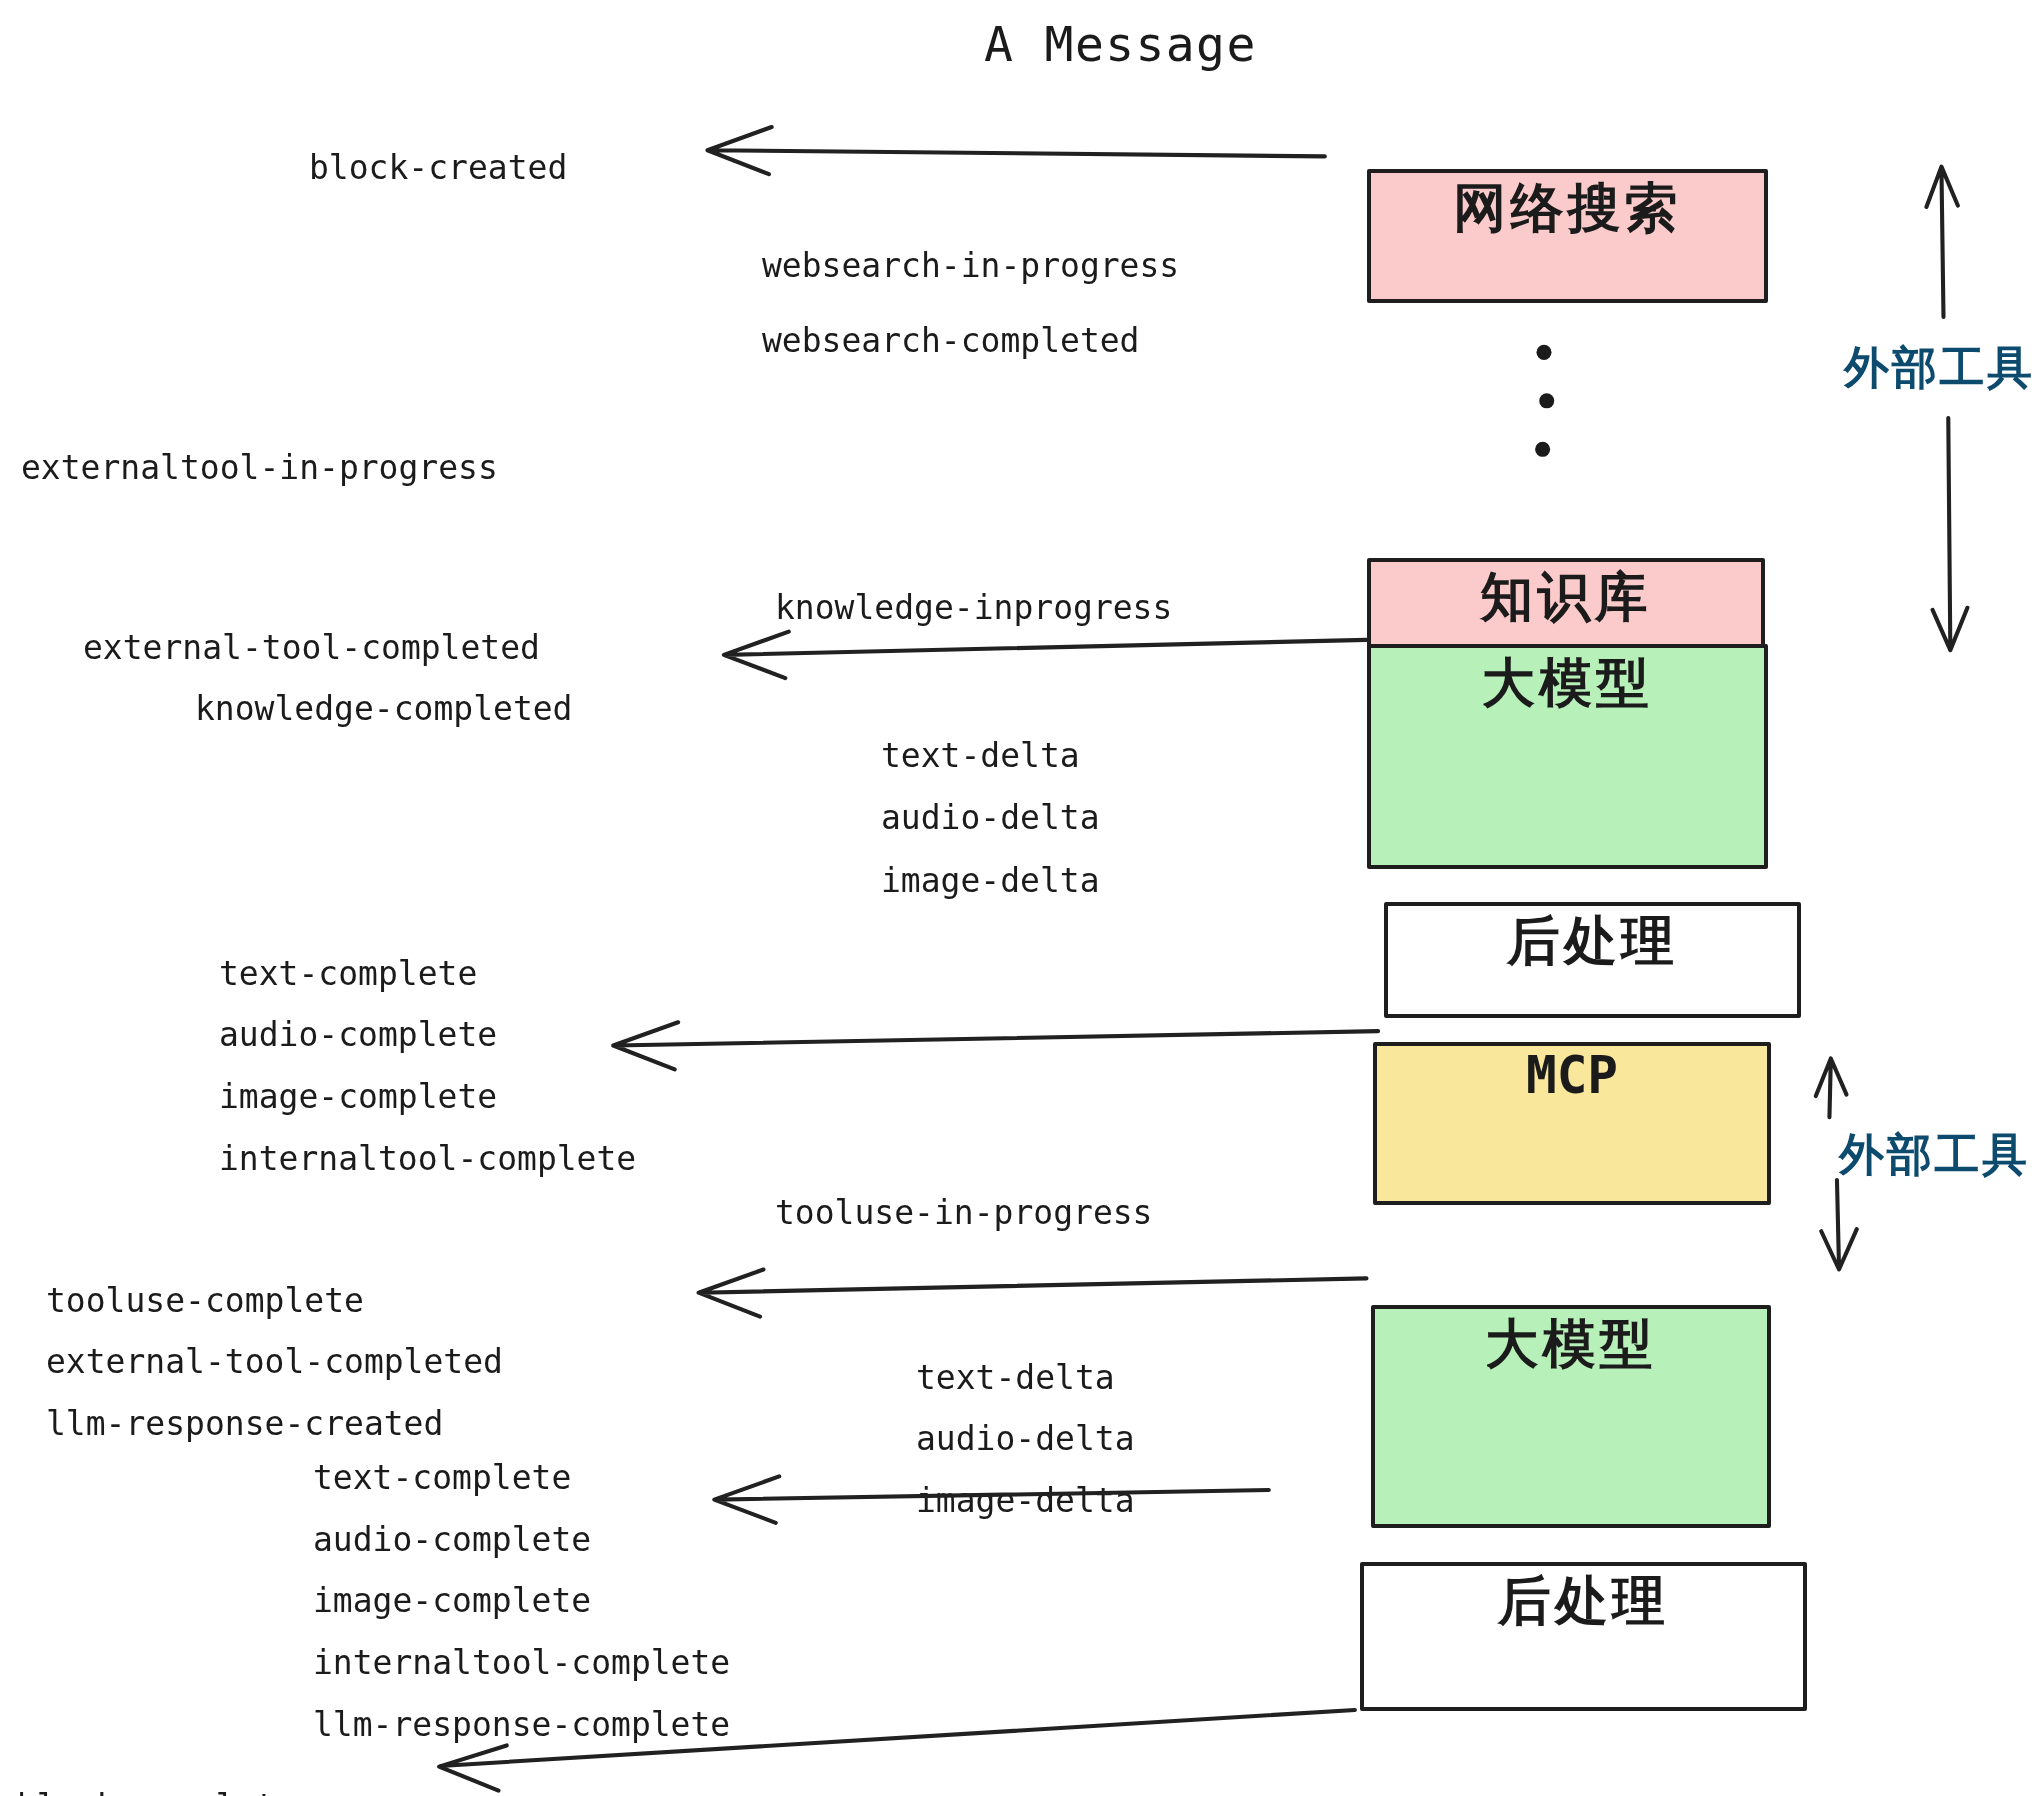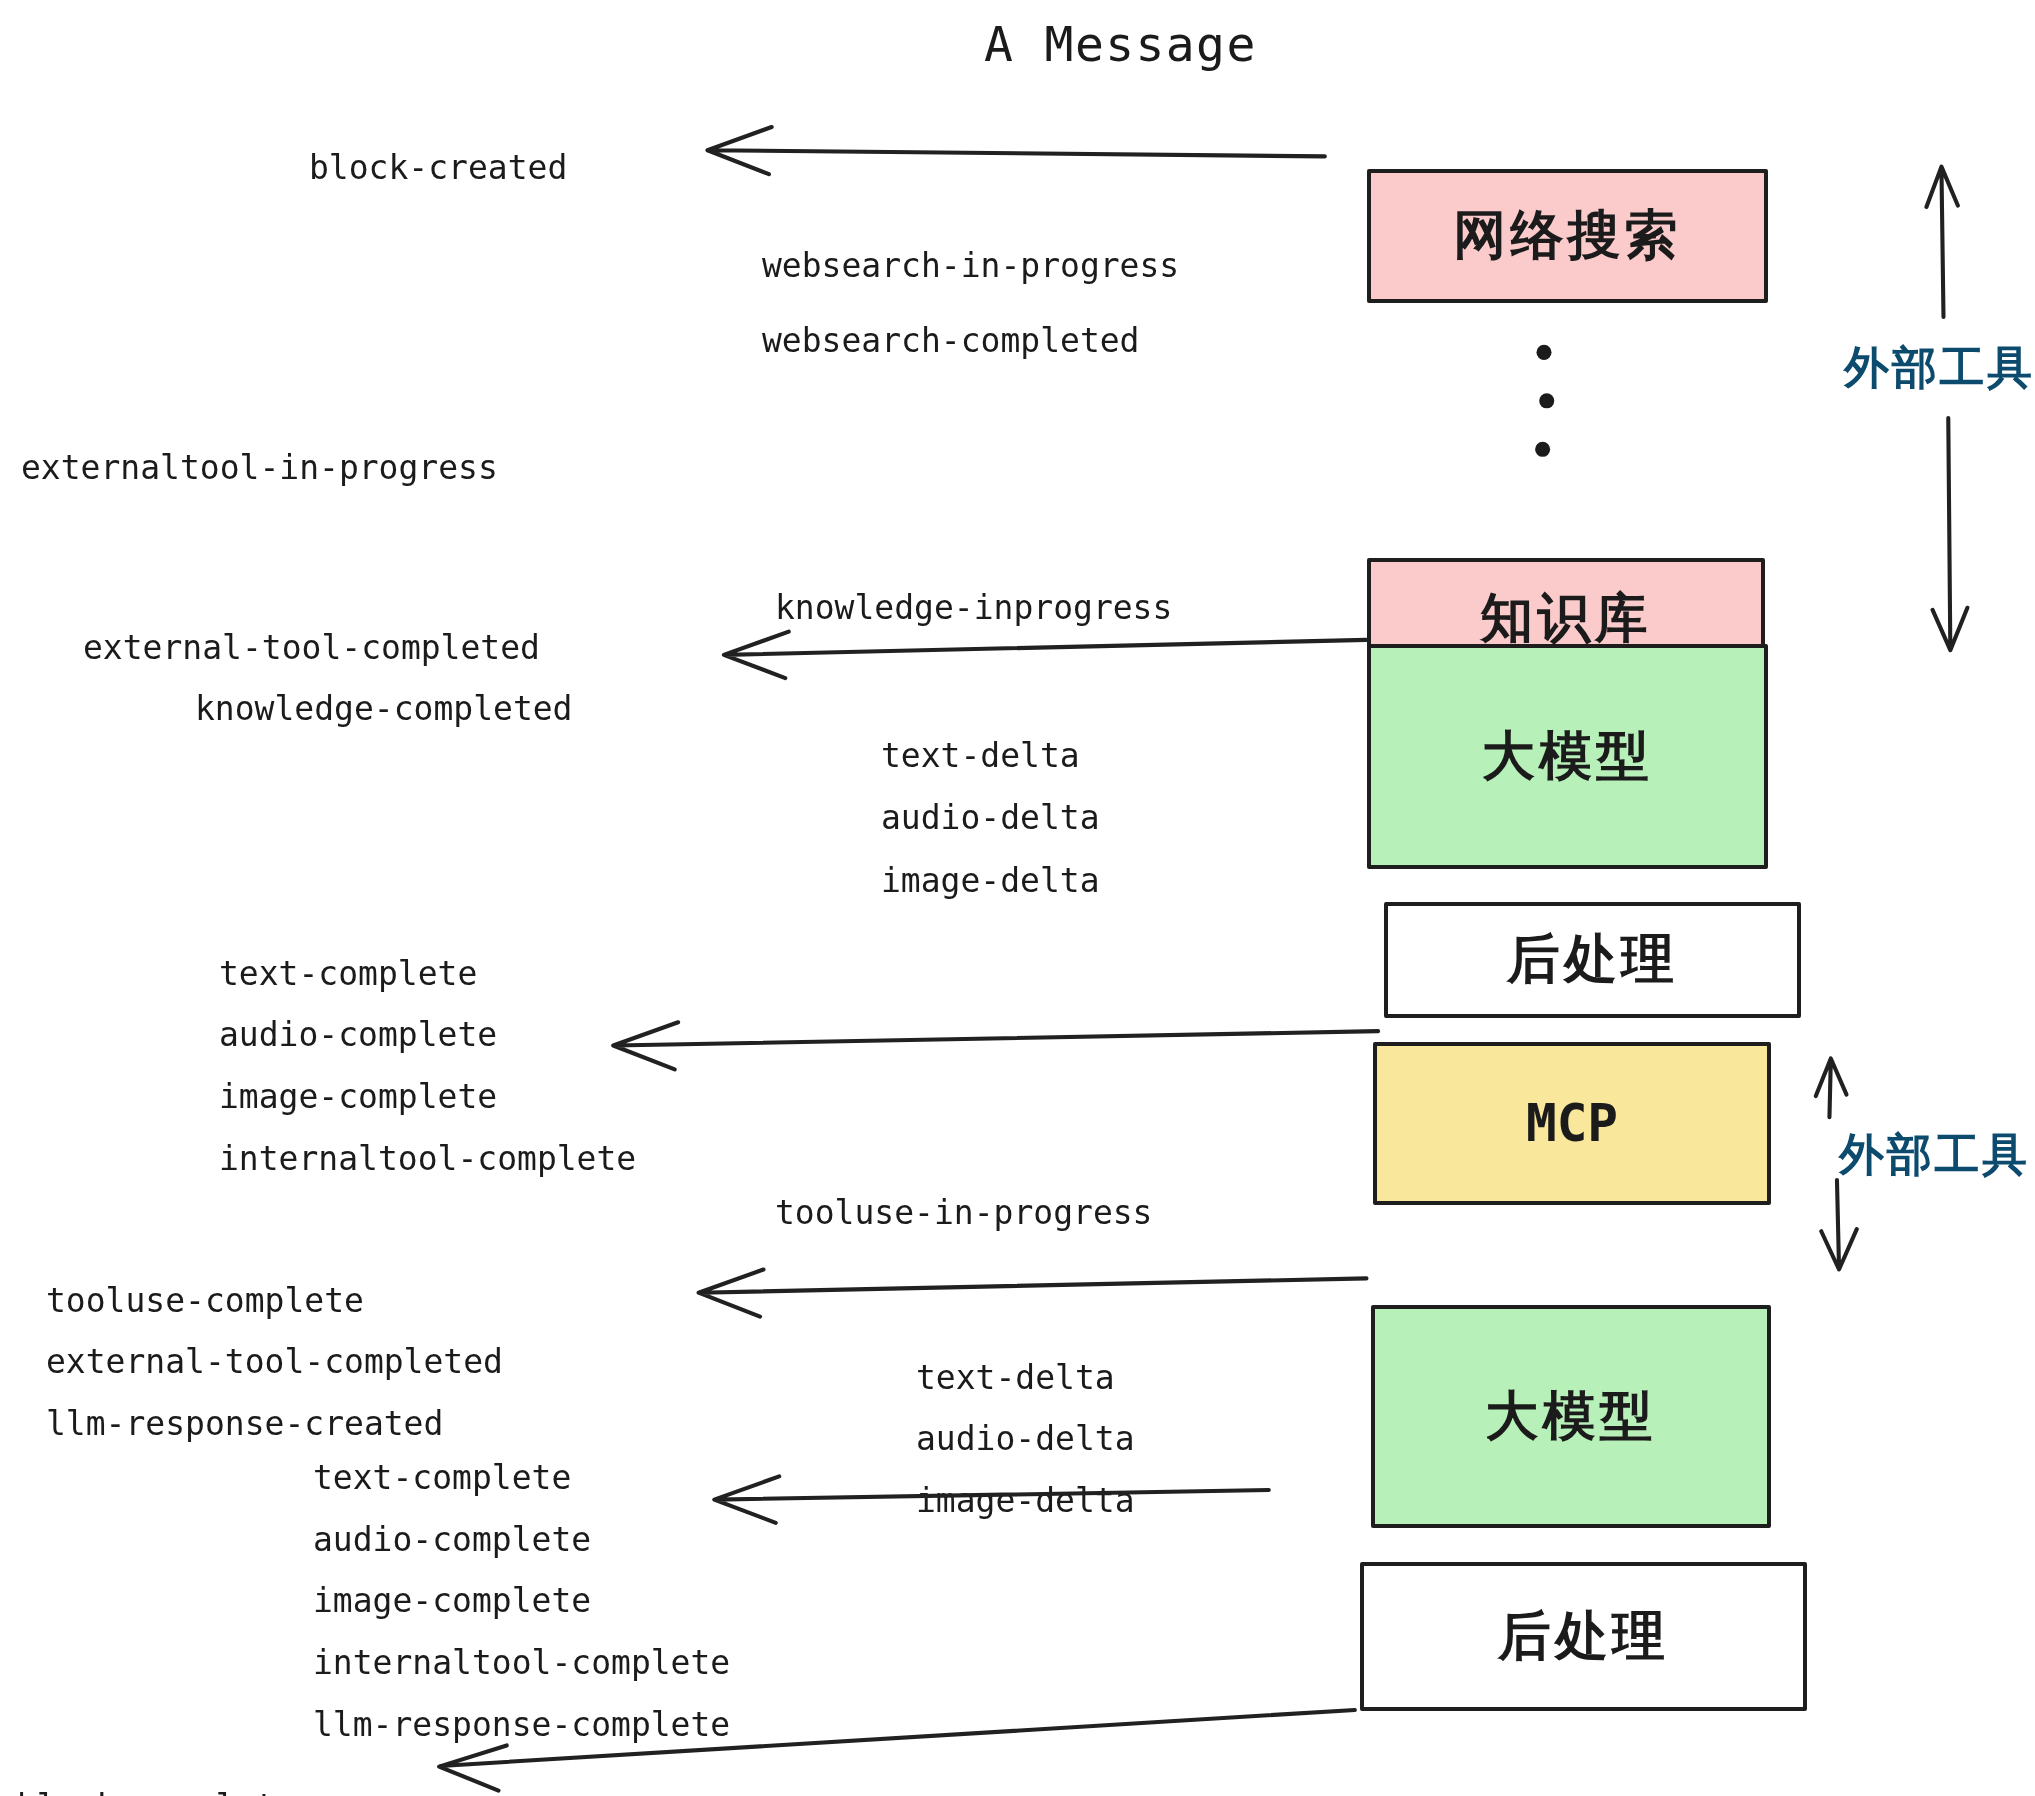--- a/index.html
+++ b/index.html
@@ -27,21 +27,21 @@
     white-space:nowrap;
     transform:translateY(-50%);
     font-weight:400;
     margin-top:45px;
   }
   .box{
     position:absolute;
     border:4.1px solid #1e1e1e;
     border-radius:2px;
     display:flex;
-    align-items:center;
+    align-items:flex-start;
     justify-content:center;
     box-sizing:border-box;
   }
   .cjk{
     font-family:"Liberation Sans", sans-serif;
     font-size:53px;
     font-weight:600;
     letter-spacing:4.1px;
     color:#1b1b1b;
   }

